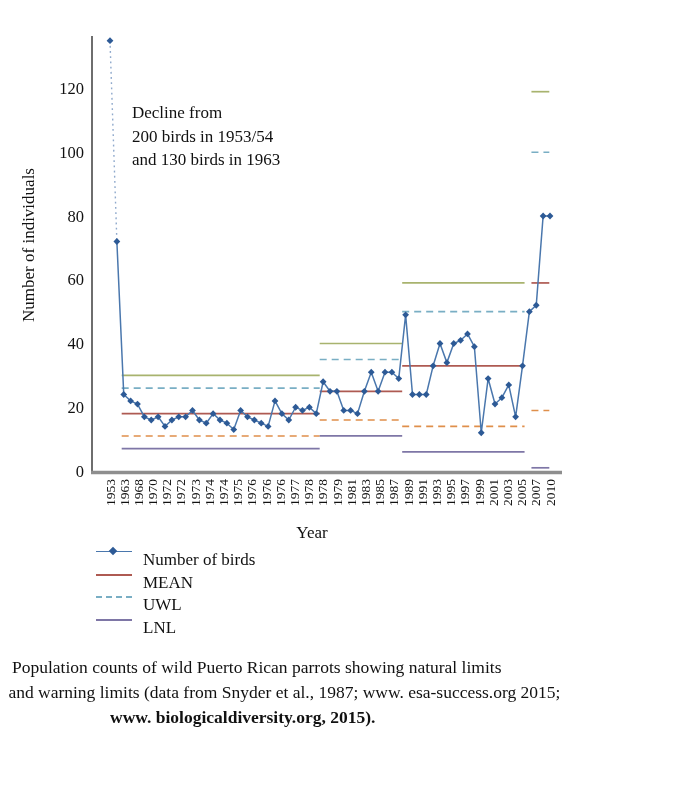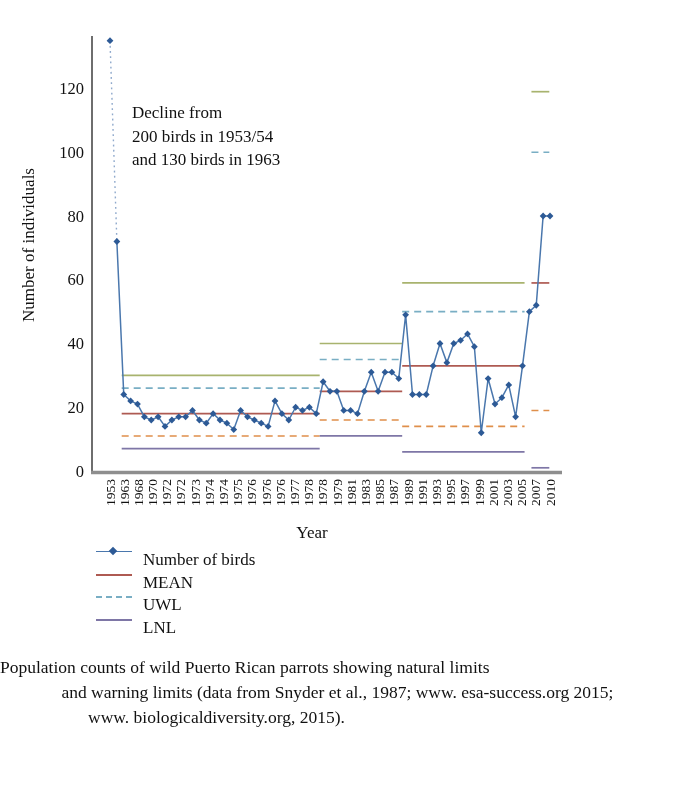--- a/index.html
+++ b/index.html
@@ -24,23 +24,23 @@
     position:absolute;left:14px;top:-4px;width:6px;height:6px;
     background:var(--c-birds_marker);transform:rotate(45deg);
   }
   .sample-mean{border-top:2px solid var(--c-mean);}
   .sample-unl{border-top:2px solid var(--c-unl);}
   .sample-lnl{border-top:2px solid var(--c-lnl);}
   .sample-uwl{border-top:2px dashed var(--c-uwl);}
   .sample-lwl{border-top:2px dashed var(--c-lwl);}
   
   .caption{margin-top:18px;font-size:17.5px;line-height:25px;}
-  .cap-line-1{padding-left:0;}
-  .cap-line-2{padding-left:12px;white-space:pre;margin-left:45px;}
-  .cap-line-3{padding-left:88px;}
+  .cap-line-1{padding-left:12px;}
+  .cap-line-2{padding-left:4px;white-space:pre;}
+  .cap-line-3{padding-left:110px;font-weight:bold;}
 </style>
 </head>
 <body>
 
 <div class="figure">
 
   <svg id="chart-svg" width="697" height="545" viewBox="0 0 697 545" xmlns="http://www.w3.org/2000/svg">
       <g>
         <text x="132" y="118" font-size="17" fill="#111111">Decline from</text>
         <text x="132" y="141.5" font-size="17" fill="#111111">200 birds in 1953/54</text>

